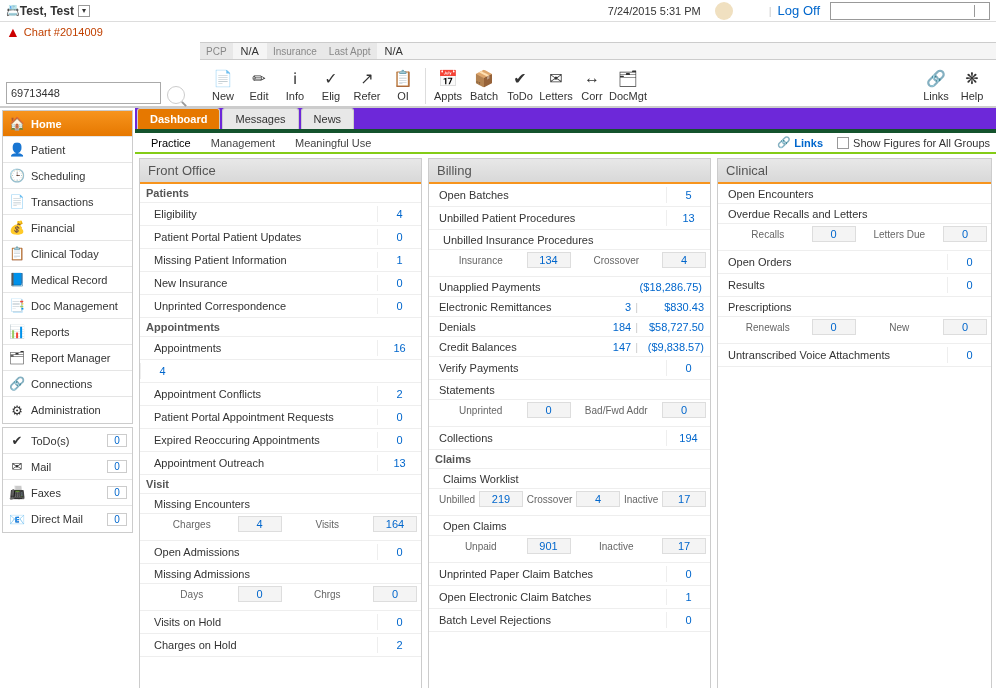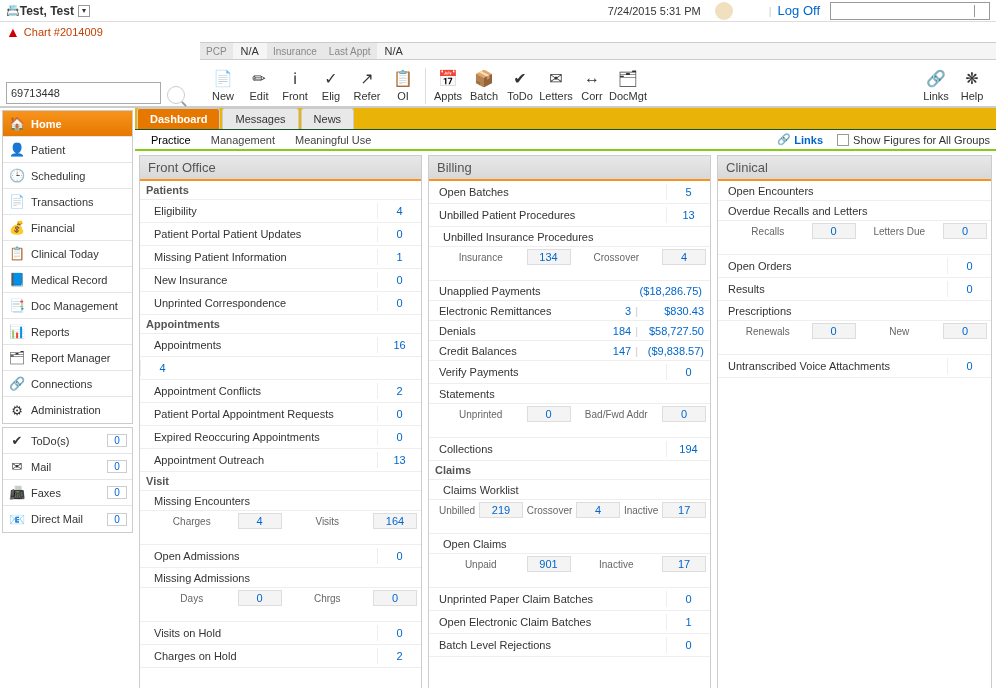--- a/index.html
+++ b/index.html
@@ -32,39 +32,39 @@
 .main{display:flex;height:598px}
 .nav{width:135px;padding:2px;display:flex;flex-direction:column}
 .navgrp{border:1px solid #ccc;margin-bottom:3px}
 .navitem{display:flex;align-items:center;padding:4px 5px;border-bottom:1px solid #e5e5e5;cursor:pointer;height:26px}
 .navitem:last-child{border-bottom:none}
 .navitem.active{background:linear-gradient(#f7941d,#e67800);color:#fff;font-weight:bold}
 .navitem.active span{color:#fff}
 .navitem .ni{width:18px;height:18px;margin-right:5px;display:flex;align-items:center;justify-content:center;font-size:13px}
 .navitem .ct{margin-left:auto;background:#fff;color:#0066cc;border:1px solid #ccc;padding:0 6px;font-size:10px;min-width:20px;text-align:center}
 .content{flex:1;display:flex;flex-direction:column}
-.tabs1{display:flex;border-bottom:1px solid #14532d;padding-left:2px;background:#eab308}
+.tabs1{display:flex;border-bottom:4px solid #14532d;padding-left:2px;background:#6d28d9}
 .tab1{padding:4px 12px;border:1px solid #ccc;border-bottom:none;margin-right:2px;background:#e8e8e8;border-radius:3px 3px 0 0;cursor:pointer}
 .tab1.active{background:#e67800;color:#fff;font-weight:bold}
 .tabs2{display:flex;align-items:center;border-bottom:2px solid #84cc16;padding:3px 6px}
 .tab2{padding:2px 10px;cursor:pointer;color:#444}
 .tab2.active{color:#000}
 .tsep2{width:1px;height:14px;background:#ccc}
 .tabs2 .spacer{flex:1}
 .linksbtn{color:#0066cc;font-weight:bold;margin-right:14px}
 .cb{width:12px;height:12px;border:1px solid #999;display:inline-block;margin-right:4px;vertical-align:middle}
 .cols{display:flex;gap:6px;padding:4px;flex:1;overflow:hidden}
 .col{border:1px solid #ccc;display:flex;flex-direction:column}
 .col1{width:283px}.col2{width:283px}.col3{flex:1}
 .colhdr{background:linear-gradient(#e8e8e8,#d8d8d8);padding:4px 8px;font-weight:normal;font-size:13px;color:#555;border-bottom:2px solid #f7941d}
 .sect{padding:3px 6px;font-weight:bold;color:#555;border-bottom:1px solid #eee;font-size:11px}
 .row{display:flex;align-items:center;border-bottom:1px solid #eee;min-height:20px;padding:3px 0}
 .row .lbl{padding-left:14px;flex:1;color:#333}
 .row .v{width:44px;text-align:center;color:#0066cc;border-left:1px solid #eee;padding:2px 0}
-.subrow{display:flex;align-items:center;padding:2px 0 15px 10px;border-bottom:1px solid #eee}
+.subrow{display:flex;align-items:center;padding:2px 0 8px 10px;border-bottom:1px solid #eee}
 .subrow .sl{flex:1;text-align:center;color:#666;font-size:10px}
 .subrow .sv{width:44px;text-align:center;color:#0066cc;background:#f4f4f4;border:1px solid #ddd;margin:0 4px;padding:1px 0}
 .row2v{display:flex;align-items:center;border-bottom:1px solid #eee;min-height:20px}
 .row2v .lbl{padding-left:10px;flex:1}
 .row2v .v1{width:40px;text-align:right;color:#0066cc;padding-right:4px}
 .row2v .v2{width:72px;text-align:right;color:#0066cc;padding-right:6px}
 .row2v .sep{color:#ccc}
 .wide{width:100px;text-align:right;padding-right:8px;color:#0066cc}
 </style>
 </head>
@@ -104,21 +104,21 @@
       <div class="tbtn">
         <span class="ico">📄</span>
         <span>New</span>
       </div>
       <div class="tbtn">
         <span class="ico">✏</span>
         <span>Edit</span>
       </div>
       <div class="tbtn">
         <span class="ico">ℹ</span>
-        <span>Front</span>
+        <span>Info</span>
       </div>
       <div class="tbtn">
         <span class="ico">✓</span>
         <span>Elig</span>
       </div>
       <div class="tbtn">
         <span class="ico">↗</span>
         <span>Refer</span>
       </div>
       <div class="tbtn">

